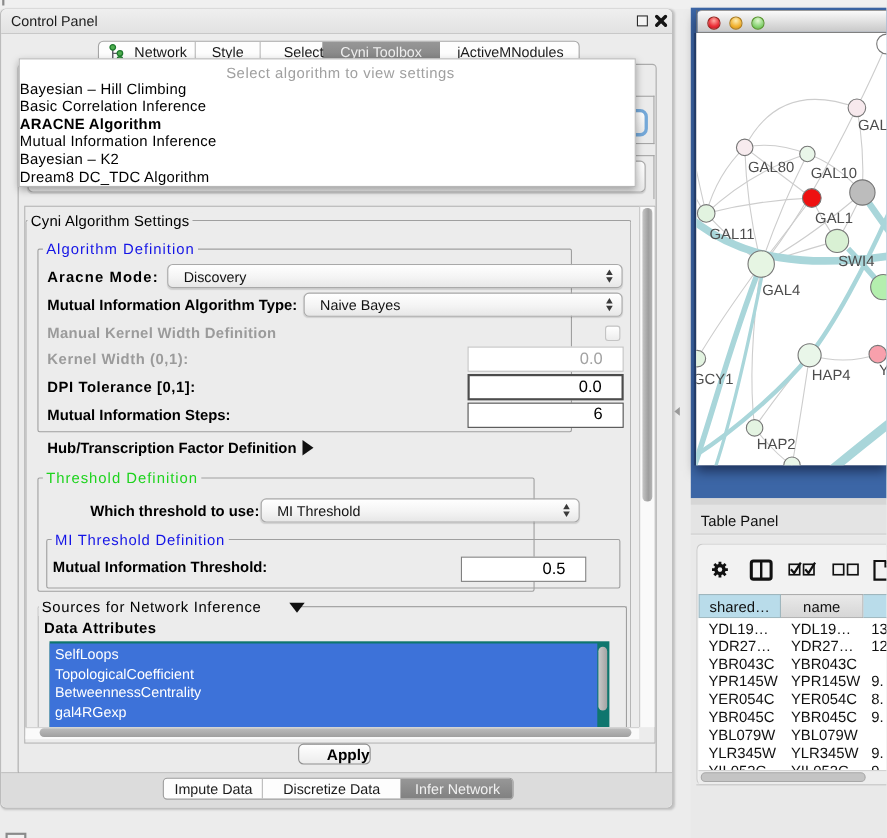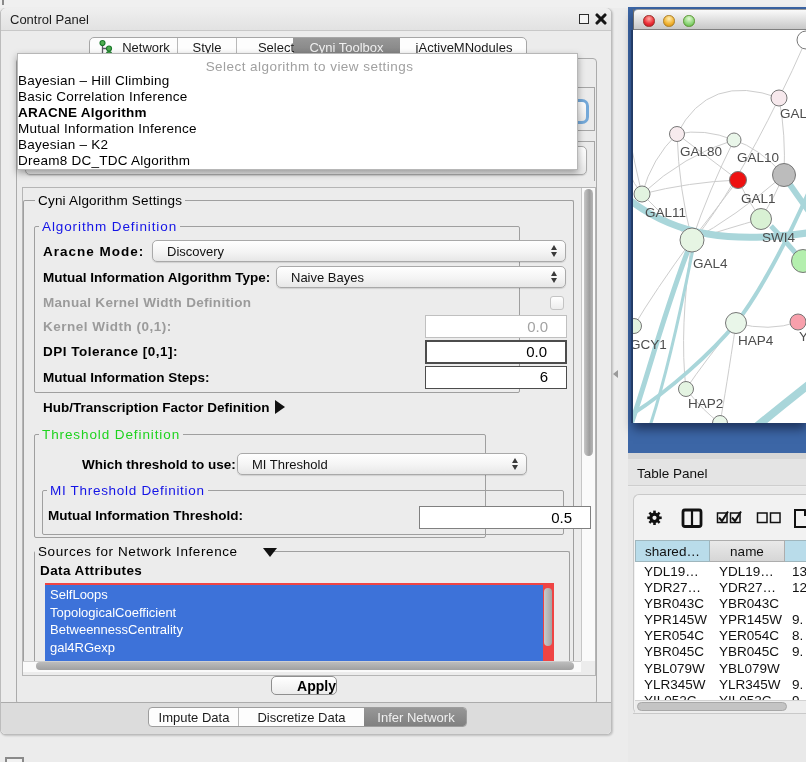--- a/index.html
+++ b/index.html
@@ -64,21 +64,21 @@
 <div class="abs" style="left:578px;top:141px;width:17px;height:40px;border:1px solid #a5a5a5;border-left:none;border-bottom:none;"></div>
 <div class="abs" style="left:570px;top:99px;width:19px;height:25px;border:3px solid #74a8d8;border-radius:7px;background:linear-gradient(#fff,#e8e8e8);"></div>
 <div class="combo" style="left:25px;top:146px;width:562px;height:29px;"></div>
 
 <div class="abs" style="left:22px;top:187px;width:574px;height:489px;background:#ececec;border:1px solid #b5b5b5;"></div>
 
 <div class="abs" style="left:581px;top:188px;width:14px;height:473px;background:#fafafa;border-left:1px solid #c6c6c6;"></div>
 <div class="abs" style="left:584px;top:189px;width:9px;height:267px;background:linear-gradient(90deg,#c6c6c6,#9e9e9e 60%,#b5b5b5);border-radius:5px;"></div>
 
 <div class="gbox" style="left:23px;top:200px;width:551px;height:470px;border-bottom:none;">
-  <div class="gtitle" style="left:11px;text-align:center;">Cyni Algorithm Settings</div>
+  <div class="gtitle" style="left:1px;text-align:center;">Cyni Algorithm Settings</div>
 </div>
 
 <div class="gbox" style="left:34px;top:226px;width:486px;height:167px;padding-left:16px;">
   <div class="gtitle" style="color:#1414e6;letter-spacing:0.9px;">Algorithm Definition</div>
 </div>
 <div class="abs b" style="left:43px;top:244px;font-size:13.5px;letter-spacing:1px;">Aracne Mode:</div>
 <div class="combo" style="left:152px;top:240px;width:414px;height:22px;">
     <span class="ctext">Discovery</span>
     <span class="stepper"></span>
   </div>
@@ -105,28 +105,28 @@
 <div class="abs b" style="left:82px;top:457px;font-size:13.5px;">Which threshold to use:</div>
 <div class="combo" style="left:237px;top:453px;width:290px;height:22px;">
     <span class="ctext">MI Threshold</span>
     <span class="stepper"></span>
   </div>
 
 <div class="gbox" style="left:42px;top:490px;width:522px;height:45px;">
   <div class="gtitle" style="color:#1414e6;letter-spacing:0.7px;">MI Threshold Definition</div>
 </div>
 <div class="abs b" style="left:48px;top:508px;font-size:13.5px;">Mutual Information Threshold:</div>
-<div class="field" style="left:419px;top:506px;width:172px;height:23px;border:1px solid #808080;line-height:21px;">0.5</div>
+<div class="field" style="left:419px;top:506px;width:114px;height:23px;border:1px solid #808080;line-height:21px;">0.5</div>
 
 <div class="gbox" style="left:34px;top:551px;width:536px;height:112px;border-bottom:none;">
   <div class="gtitle" style="left:0;letter-spacing:0.6px;padding-right:33px;">Sources for Network Inference<span style="position:absolute;left:228px;top:4px;width:0;height:0;border-left:7px solid transparent;border-right:7px solid transparent;border-top:9px solid #111;"></span></div>
 </div>
 <div class="abs b" style="left:40px;top:563px;font-size:13.5px;letter-spacing:0.4px;">Data Attributes</div>
 
-<div class="abs" style="left:45px;top:583px;width:509px;height:78px;background:#ef4444;overflow:hidden;">
+<div class="abs" style="left:45px;top:583px;width:509px;height:78px;background:#0f766e;overflow:hidden;">
   <div class="abs" style="left:0;top:2px;width:498px;height:76px;background:#3d72d9;"></div>
   <div class="abs" style="left:5px;top:3px;font-size:13px;color:#fff;line-height:17.5px;">SelfLoops<br>TopologicalCoefficient<br>BetweennessCentrality<br>gal4RGexp</div>
   <div class="abs" style="left:499px;top:5px;width:8px;height:58px;background:linear-gradient(90deg,#c9c9c9,#a3a3a3);border-radius:4px;"></div>
 </div>
 
 <div class="abs" style="left:23px;top:661px;width:558px;height:11px;background:#fafafa;border-top:1px solid #cfcfcf;"></div>
 <div class="abs" style="left:36px;top:662px;width:538px;height:8px;background:linear-gradient(#bcbcbc,#a0a0a0);border-radius:4px;"></div>
 
 <div class="abs" style="left:271px;top:676px;width:66px;height:19px;background:linear-gradient(#fff,#ececec);border:1px solid #8f8f8f;border-radius:5px;text-align:right;font-size:14px;font-weight:bold;line-height:18px;">Apply</div>
 

